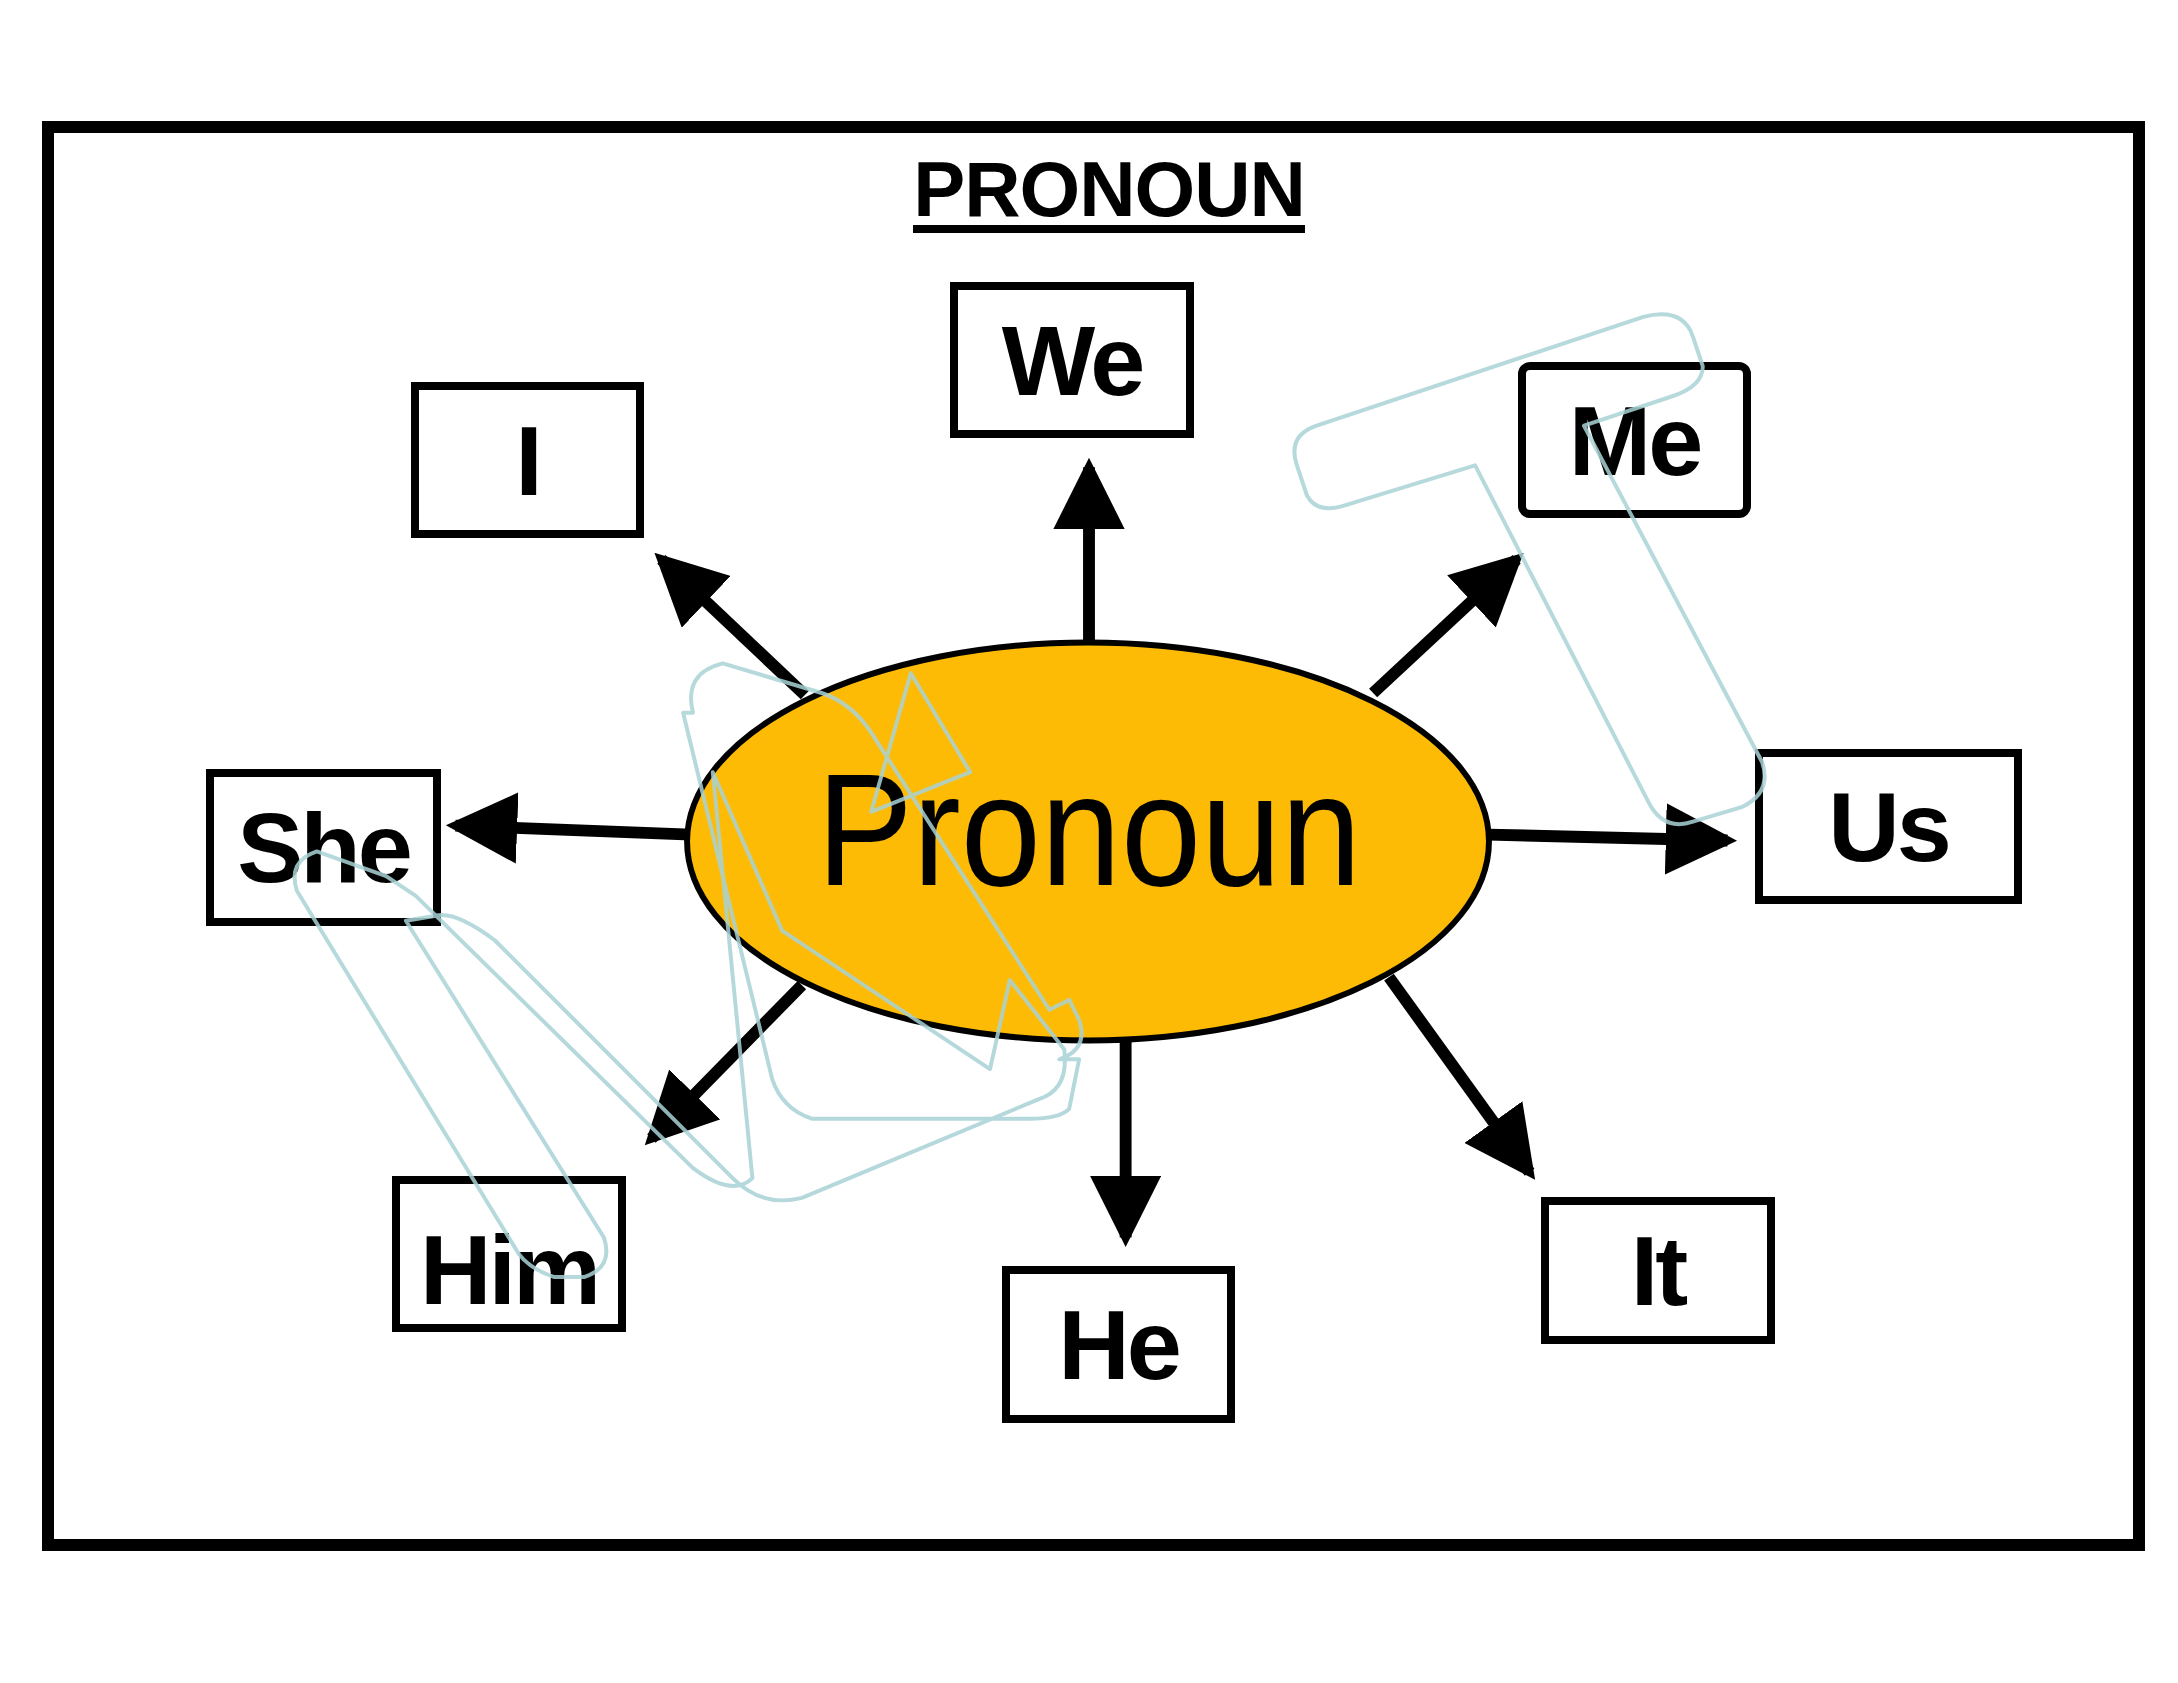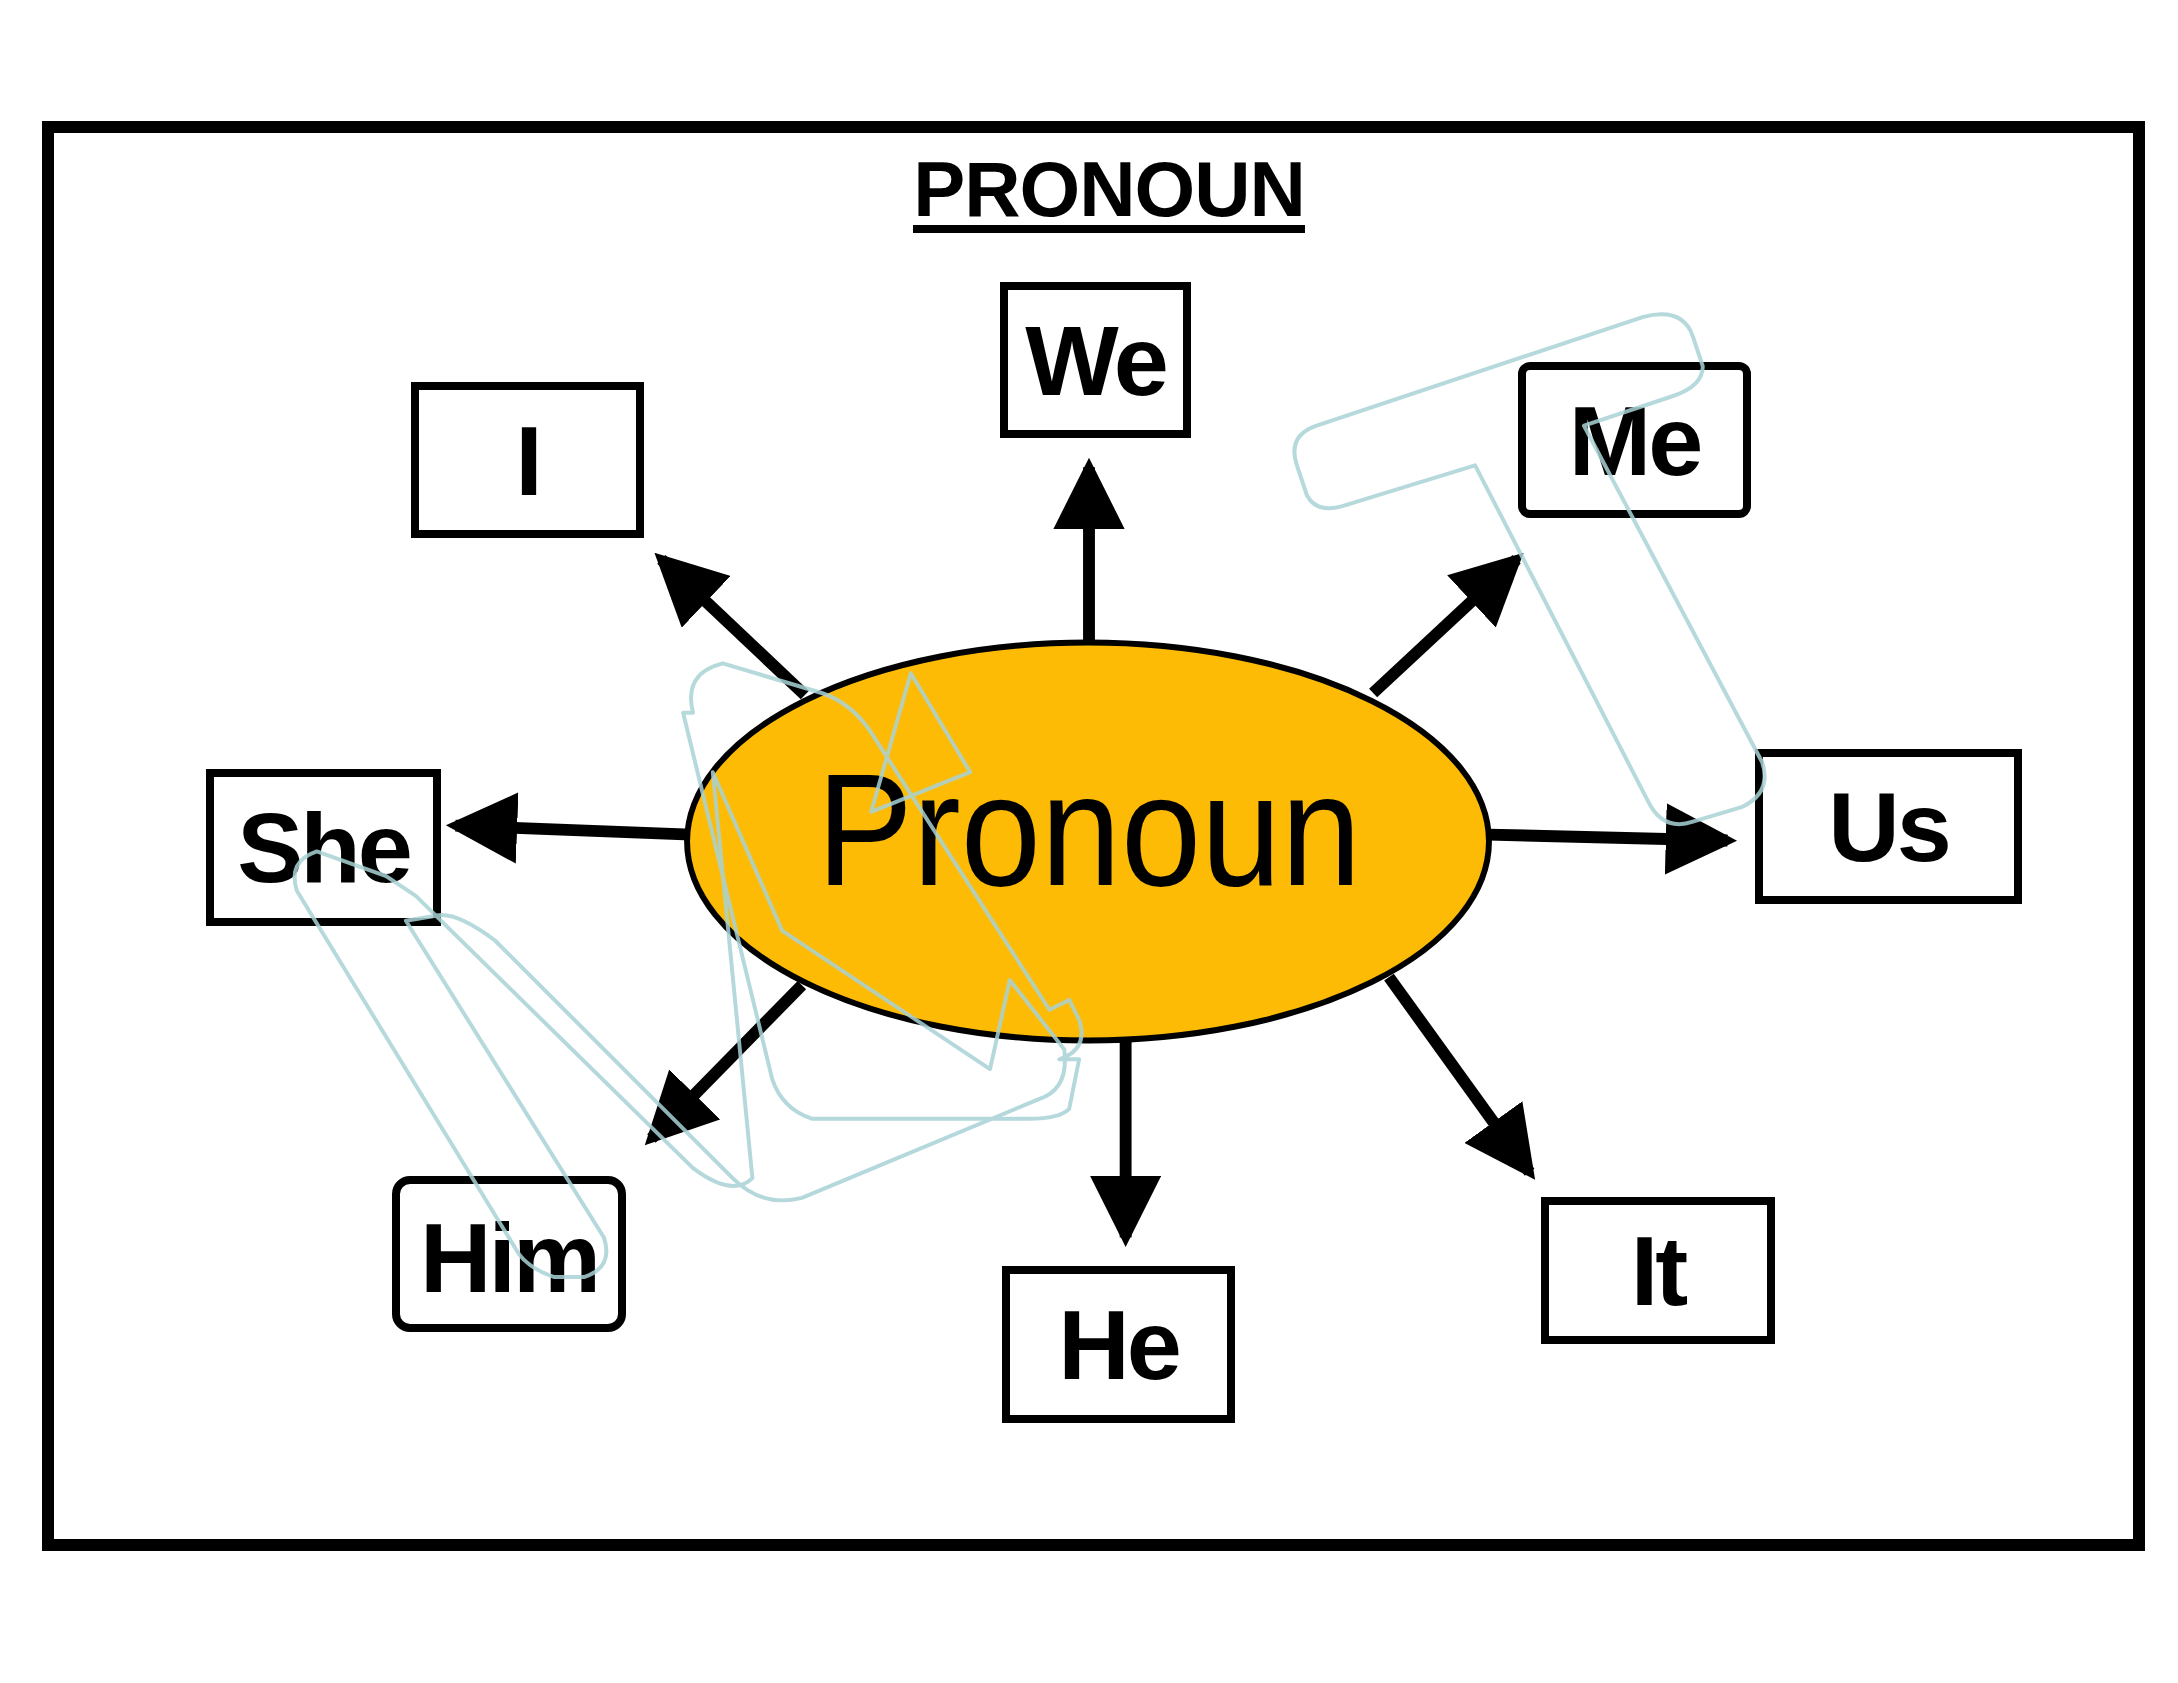--- a/index.html
+++ b/index.html
@@ -46,33 +46,33 @@
   </g>
 
   <ellipse cx="1099" cy="850" rx="405" ry="201" fill="#FDBB05" stroke="#000" stroke-width="6"></ellipse>
 </svg>
 
 <div class="center-label">Pronoun</div>
 
 <div class="box" style="left:411px;  top:382px;  width:233px; height:156px;">
   <span class="box-label">I</span>
 </div>
-<div class="box" style="left:1000px;  top:282px;  width:191px; height:156px;">
+<div class="box" style="left:950px;  top:282px;  width:244px; height:156px;">
   <span class="box-label">We</span>
 </div>
 <div class="box" style="left:1518px; top:362px;  width:233px; height:156px;border-radius:12px;">
   <span class="box-label">Me</span>
 </div>
 <div class="box" style="left:206px;  top:769px;  width:235px; height:157px;">
   <span class="box-label">She</span>
 </div>
 <div class="box" style="left:1755px; top:749px;  width:267px; height:155px;">
   <span class="box-label">Us</span>
 </div>
-<div class="box" style="left:392px;  top:1176px; width:234px; height:156px; align-items:flex-start; padding-top:24px;border-radius:18px;">
+<div class="box" style="left:392px;  top:1176px; width:234px; height:156px; align-items:flex-start; padding-top:36px;">
   <span class="box-label">Him</span>
 </div>
 <div class="box" style="left:1002px; top:1266px; width:233px; height:157px;">
   <span class="box-label">He</span>
 </div>
 <div class="box" style="left:1541px; top:1197px; width:234px; height:147px;">
   <span class="box-label">It</span>
 </div>
 
 <svg class="watermark" viewBox="0 0 2200 1700" xmlns="http://www.w3.org/2000/svg">

